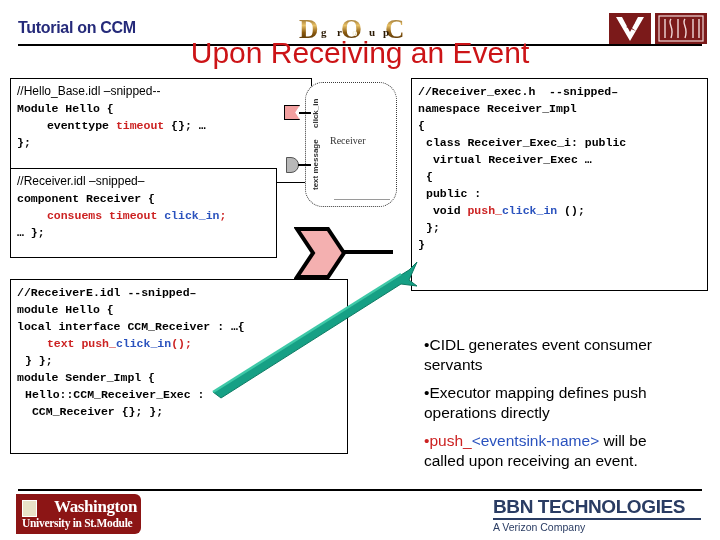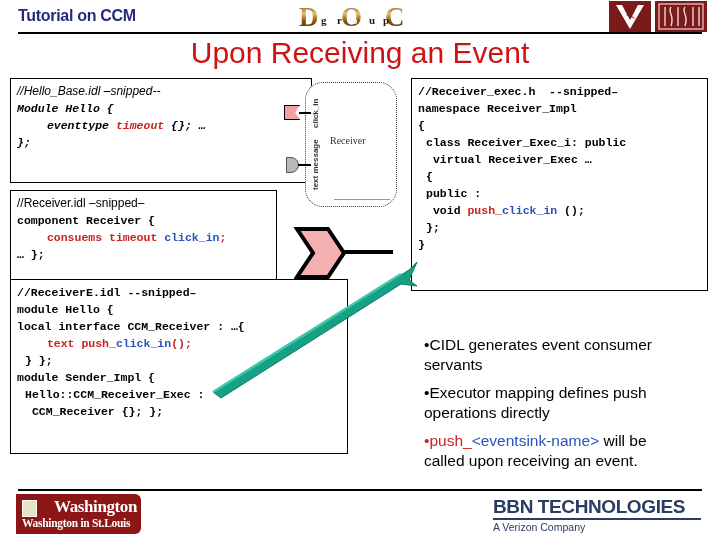--- a/index.html
+++ b/index.html
@@ -12,21 +12,21 @@
     width: 720px;
     height: 540px;
     position: relative;
     overflow: hidden;
     font-family: "Liberation Sans", sans-serif;
   }
 
   
   #header {
     position: absolute;
-    left: 0; top: 0;
+    left: 0; top: 12px;
     width: 720px; height: 34px;
   }
   #header-title {
     position: absolute;
     left: 18px; top: 7px;
     font-family: "Liberation Sans", sans-serif;
     font-size: 16px;
     font-weight: 600;
     color: #252a7a;
     letter-spacing: -0.3px;
@@ -98,22 +98,22 @@
     font-weight: bold;
     font-size: 11.5px;
   }
   .kw   { font-weight: bold; }
   .red  { color: #cc2222; font-weight: bold; }
   .blue { color: #2a52be; font-weight: bold; }
   .ind1 { padding-left: 2.6em; }
   .ind2 { padding-left: 1.3em; }
   .ind05{ padding-left: 0.7em; }
 
-  #box-hello     { left: 10px;  top: 78px;  width: 302px; height: 105px; font-style: italic; }
-  #box-receiver  { left: 10px;  top: 190px; width: 267px; height: 90px;  }
+  #box-hello     { left: 10px;  top: 78px;  width: 302px; height: 105px; }
+  #box-receiver  { left: 10px;  top: 168px; width: 267px; height: 90px;  }
   #box-receiverE { left: 10px;  top: 279px; width: 338px; height: 175px; }
   #box-exec      { left: 411px; top: 78px;  width: 297px; height: 213px; }
 
   
   #component {
     position: absolute;
     left: 305px; top: 82px;
     width: 92px; height: 125px;
     border: 1.5px dotted #3a3a3a;
     border-radius: 18px;
@@ -400,20 +400,20 @@
     <p><span class="">•</span><span>CIDL generates event consumer servants</span></p>
     <p><span class="">•</span><span>Executor mapping defines push operations directly</span></p>
     <p><span class="b-red">•</span><span class="b-red">push_</span><span class="b-blue">&lt;eventsink-name&gt;</span><span> will be called upon receiving an event.</span></p>
   </div>
 
 <div id="footer-rule"></div>
 
 <div id="wustl-logo">
   <div id="wustl-shield"></div>
   <div id="wustl-name">Washington</div>
-  <div id="wustl-sub">Washington in St.Louis</div>
+  <div id="wustl-sub">University in St.Module</div>
 </div>
 
 <div id="bbn-logo">
   <div id="bbn-name">BBN TECHNOLOGIES</div>
   <div id="bbn-rule"></div>
   <div id="bbn-sub">A Verizon Company</div>
 </div>
 
 </body></html>

